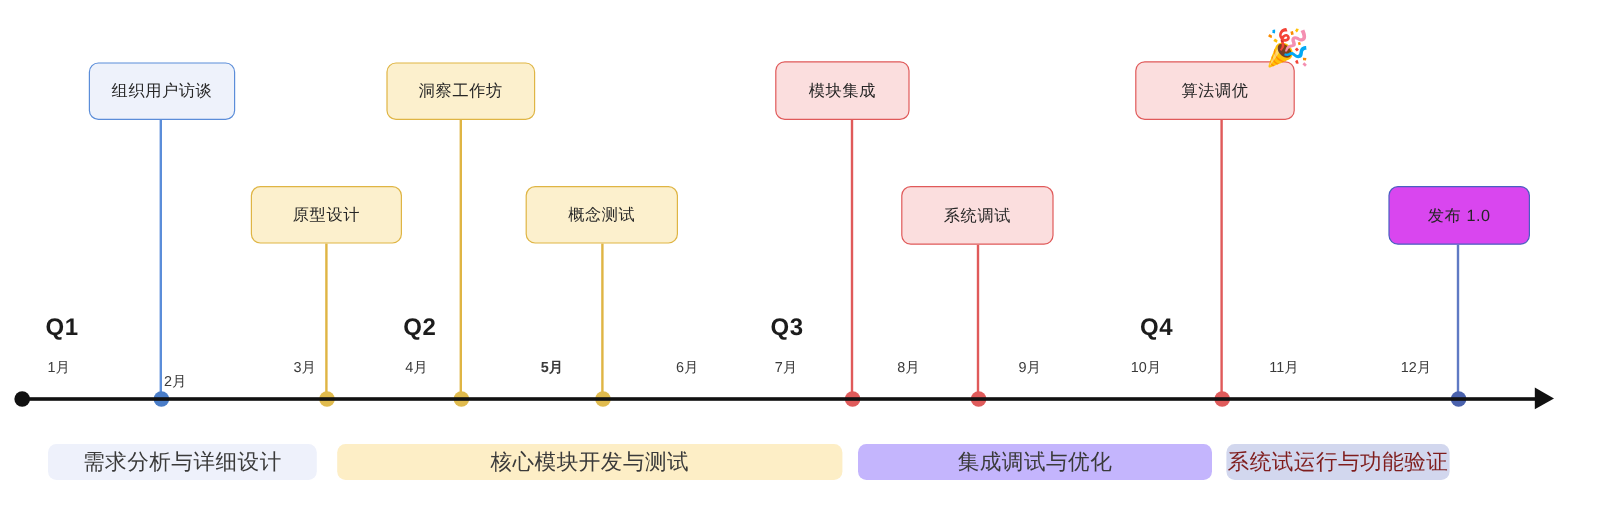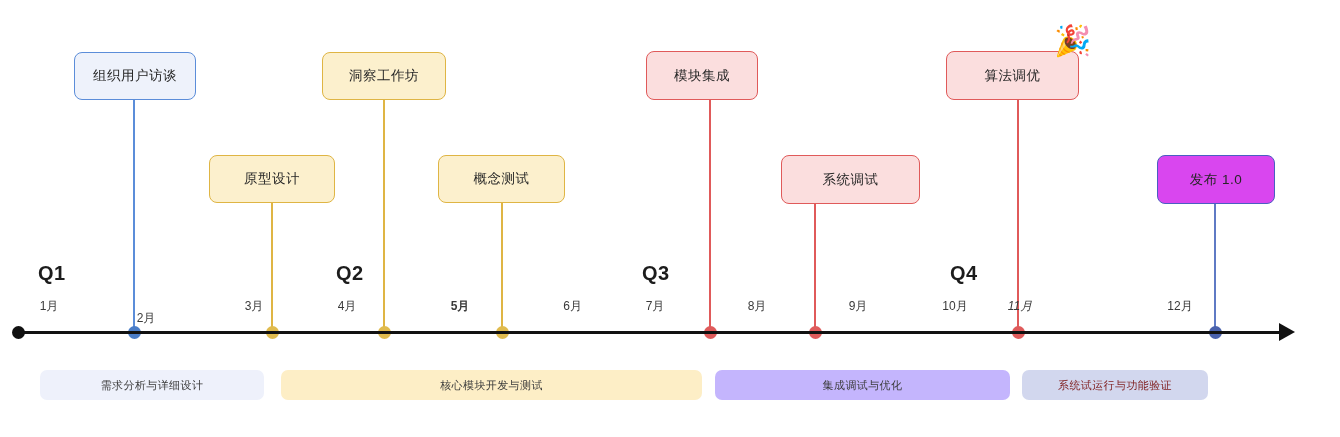--- a/index.html
+++ b/index.html
@@ -97,21 +97,21 @@
 
   
   .phase {
     position: absolute;
     box-sizing: border-box;
     height: 30px;
     border-radius: 7px;
     display: flex;
     align-items: center;
     justify-content: center;
-    font-size: 11px;
+    font-size: 18px;
     color: #3a3a3a;
     letter-spacing: .4px;
     white-space: nowrap;
   }
 </style>
 </head>
 <body>
 
 <div id="stage">
 
@@ -151,21 +151,21 @@
       <div class="card" style="left: 438px; top: 155px; width: 127px; height: 48px; background: rgb(252, 240, 205); border-color: rgb(223, 181, 68);">
         <span>概念测试</span>
       </div>
       <div class="stem" style="left: 709px; top: 100px; height: 232px; background: rgb(224, 90, 90);"></div>
       <div class="dot" style="left: 703.5px; top: 325.5px; background: rgb(223, 91, 91);"></div>
       <div class="card" style="left: 646px; top: 51px; width: 112px; height: 49px; background: rgb(251, 222, 222); border-color: rgb(224, 90, 90);">
         <span>模块集成</span>
       </div>
       <div class="stem" style="left: 814px; top: 204px; height: 128px; background: rgb(224, 90, 90);"></div>
       <div class="dot" style="left: 808.5px; top: 325.5px; background: rgb(223, 91, 91);"></div>
-      <div class="card" style="left: 751px; top: 155px; width: 139px; height: 49px; background: rgb(251, 222, 222); border-color: rgb(224, 90, 90); margin-left: 30px;">
+      <div class="card" style="left: 751px; top: 155px; width: 127px; height: 49px; background: rgb(251, 222, 222); border-color: rgb(224, 90, 90);">
         <span>系统调试</span>
       </div>
       <div class="stem" style="left: 1017px; top: 100px; height: 232px; background: rgb(224, 90, 90);"></div>
       <div class="dot" style="left: 1011.5px; top: 325.5px; background: rgb(223, 91, 91);"></div>
       <div class="card" style="left: 946px; top: 51px; width: 133px; height: 49px; background: rgb(251, 222, 222); border-color: rgb(224, 90, 90);">
         <span>算法调优</span>
         <span class="emoji">🎉</span>
       </div>
       <div class="stem" style="left: 1214px; top: 204px; height: 128px; background: rgb(95, 122, 196);"></div>
       <div class="dot" style="left: 1208.5px; top: 325.5px; background: rgb(74, 98, 173);"></div>
@@ -191,17 +191,17 @@
       <div class="month" style="left: 29px; top: 298px; width: 40px;">1月</div>
       <div class="month" style="left: 126px; top: 298px; width: 40px; margin-top: 12px;">2月</div>
       <div class="month" style="left: 234px; top: 298px; width: 40px;">3月</div>
       <div class="month" style="left: 327px; top: 298px; width: 40px;">4月</div>
       <div class="month" style="left: 440px; top: 298px; width: 40px; font-weight: bold;">5月</div>
       <div class="month" style="left: 542px; top: 298px; width: 40px; text-align: right;">6月</div>
       <div class="month" style="left: 635px; top: 298px; width: 40px;">7月</div>
       <div class="month" style="left: 737px; top: 298px; width: 40px;">8月</div>
       <div class="month" style="left: 838px; top: 298px; width: 40px;">9月</div>
       <div class="month" style="left: 935px; top: 298px; width: 40px;">10月</div>
-      <div class="month" style="left: 1000px; top: 298px; width: 40px; font-style: italic;">11月</div>
+      <div class="month" style="left: 1050px; top: 298px; width: 40px;">11月</div>
       <div class="month" style="left: 1160px; top: 298px; width: 40px;">12月</div>
     </div>
 
 </div>
 
 </body></html>

